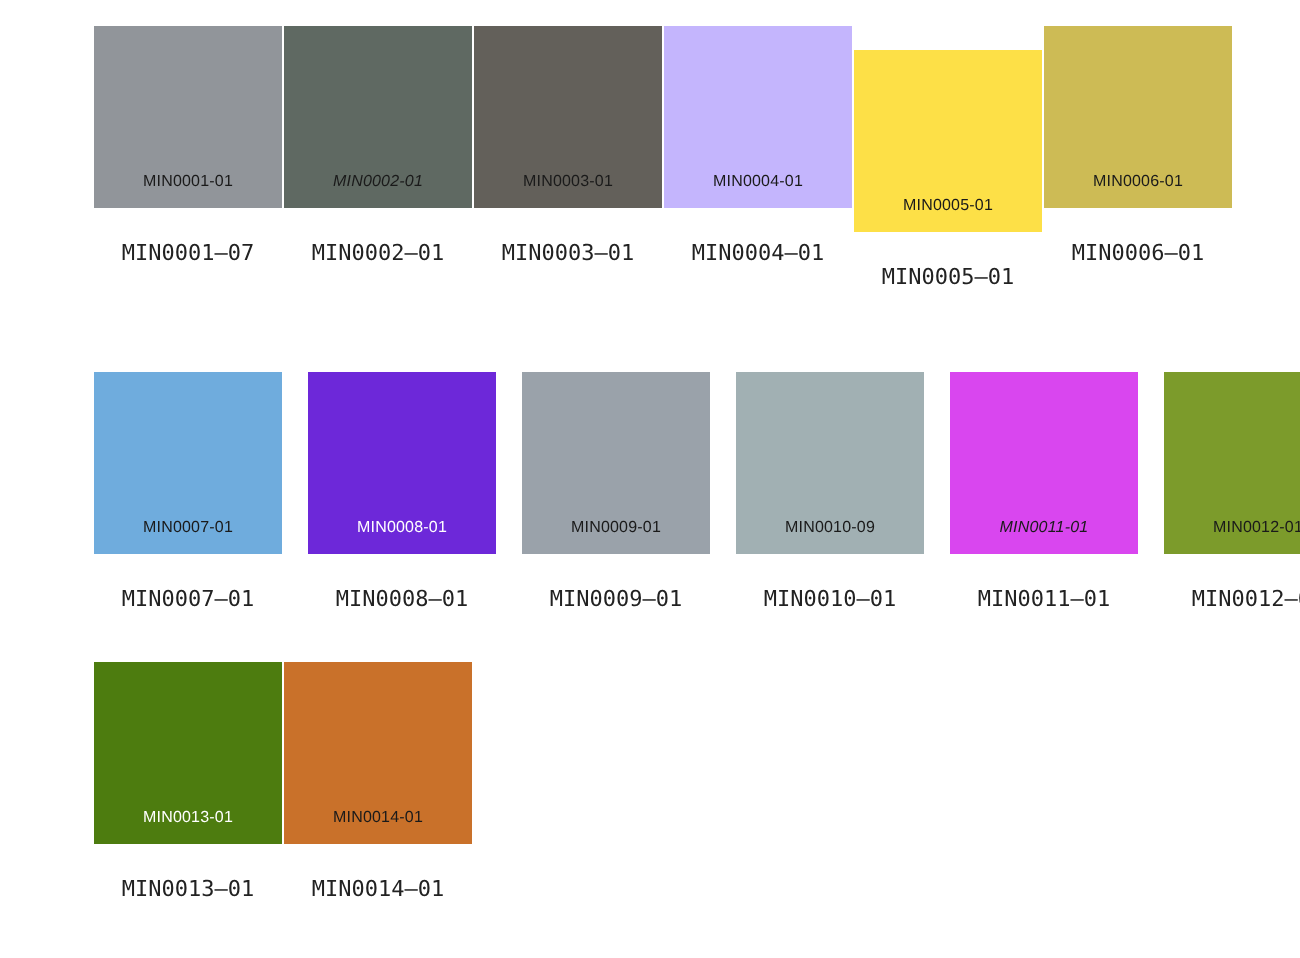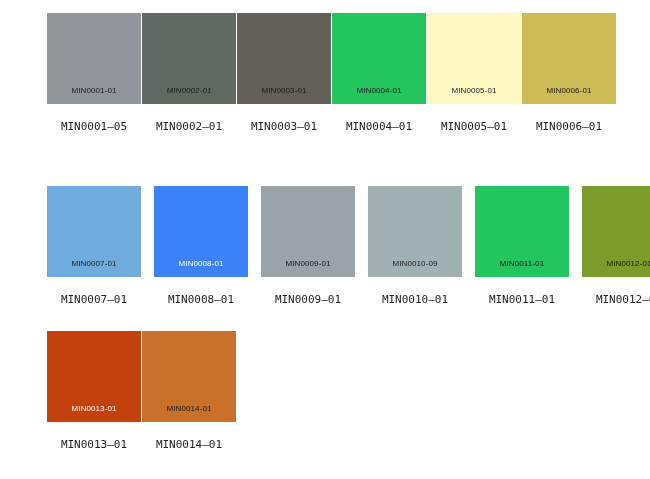--- a/index.html
+++ b/index.html
@@ -84,94 +84,94 @@
 </style>
 </head>
 <body style="background: rgb(255, 255, 255);">
 
 <div id="swatch-grid">
     <div class="swatch-row row-0">
       <div class="swatch-cell">
         <div class="swatch-chip" style="background: rgb(145, 149, 154);">
           <div class="swatch-inner-label on-light">MIN0001-01</div>
         </div>
-        <div class="swatch-caption">MIN0001–05</div>
+        <div class="swatch-caption">MIN0001–07</div>
       </div>
       <div class="swatch-cell">
         <div class="swatch-chip" style="background: rgb(95, 105, 98); font-style: italic;">
           <div class="swatch-inner-label on-light">MIN0002-01</div>
         </div>
         <div class="swatch-caption">MIN0002–01</div>
       </div>
       <div class="swatch-cell">
         <div class="swatch-chip" style="background: rgb(99, 96, 90);">
           <div class="swatch-inner-label on-light">MIN0003-01</div>
         </div>
         <div class="swatch-caption">MIN0003–01</div>
       </div>
       <div class="swatch-cell">
-        <div class="swatch-chip" style="background: #22c55e;">
+        <div class="swatch-chip" style="background: #c4b5fd;">
           <div class="swatch-inner-label on-light">MIN0004-01</div>
         </div>
         <div class="swatch-caption">MIN0004–01</div>
       </div>
       <div class="swatch-cell">
-        <div class="swatch-chip" style="background: #fef9c3;">
+        <div class="swatch-chip" style="background: #fde047; margin-top: 12px;">
           <div class="swatch-inner-label on-light">MIN0005-01</div>
         </div>
         <div class="swatch-caption">MIN0005–01</div>
       </div>
       <div class="swatch-cell">
         <div class="swatch-chip" style="background: rgb(205, 187, 85);">
           <div class="swatch-inner-label on-light">MIN0006-01</div>
         </div>
         <div class="swatch-caption">MIN0006–01</div>
       </div>
     </div>
     <div class="swatch-row row-1">
       <div class="swatch-cell">
         <div class="swatch-chip" style="background: rgb(111, 172, 221);">
           <div class="swatch-inner-label on-light">MIN0007-01</div>
         </div>
         <div class="swatch-caption">MIN0007–01</div>
       </div>
       <div class="swatch-cell">
-        <div class="swatch-chip" style="background: #3b82f6;">
+        <div class="swatch-chip" style="background: #6d28d9;">
           <div class="swatch-inner-label on-dark">MIN0008-01</div>
         </div>
         <div class="swatch-caption">MIN0008–01</div>
       </div>
       <div class="swatch-cell">
         <div class="swatch-chip" style="background: rgb(154, 162, 170);">
           <div class="swatch-inner-label on-light">MIN0009-01</div>
         </div>
         <div class="swatch-caption">MIN0009–01</div>
       </div>
       <div class="swatch-cell">
         <div class="swatch-chip" style="background: rgb(161, 176, 179);">
           <div class="swatch-inner-label on-light">MIN0010-09</div>
         </div>
         <div class="swatch-caption">MIN0010–01</div>
       </div>
       <div class="swatch-cell">
-        <div class="swatch-chip" style="background: #22c55e;">
+        <div class="swatch-chip" style="background: #d946ef; font-style: italic;">
           <div class="swatch-inner-label on-light">MIN0011-01</div>
         </div>
         <div class="swatch-caption">MIN0011–01</div>
       </div>
       <div class="swatch-cell">
         <div class="swatch-chip" style="background: rgb(124, 155, 43);">
           <div class="swatch-inner-label on-light">MIN0012-01</div>
         </div>
         <div class="swatch-caption">MIN0012–01</div>
       </div>
     </div>
     <div class="swatch-row row-2">
       <div class="swatch-cell">
-        <div class="swatch-chip" style="background: #c2410c;">
+        <div class="swatch-chip" style="background: #4d7c0f;">
           <div class="swatch-inner-label on-dark">MIN0013-01</div>
         </div>
         <div class="swatch-caption">MIN0013–01</div>
       </div>
       <div class="swatch-cell">
         <div class="swatch-chip" style="background: rgb(201, 113, 42);">
           <div class="swatch-inner-label on-light">MIN0014-01</div>
         </div>
         <div class="swatch-caption">MIN0014–01</div>
       </div>

